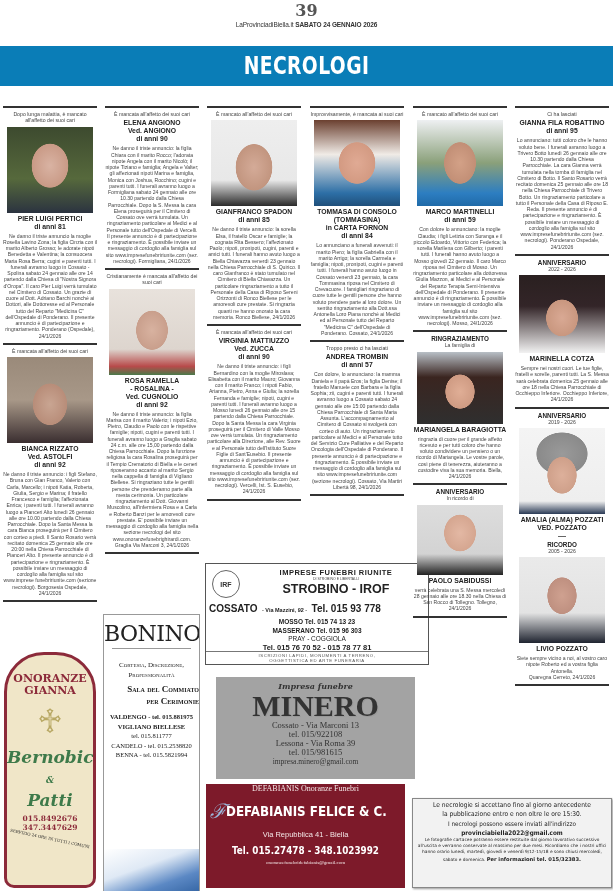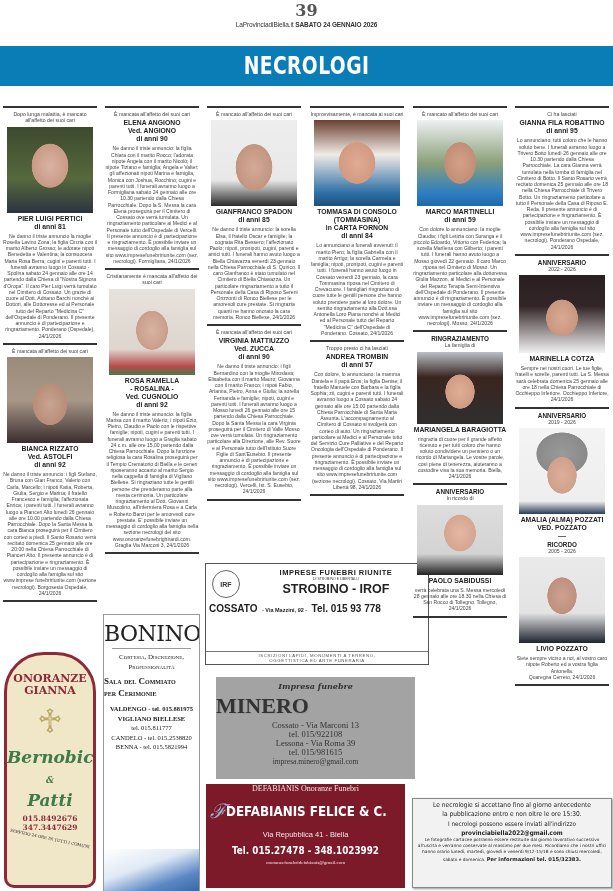--- a/index.html
+++ b/index.html
@@ -74,22 +74,22 @@
     <div class="photo" style="background:radial-gradient(ellipse 26px 32px at 50% 48%,#d8b2a0 0,#c99f8c 60%,transparent 62%),linear-gradient(180deg,#e8e2dc 0,#ddd5ce 70%,#b84a4a 90%,#4a7a4a 100%)"></div>
     <div class="nm"><span>ROSA RAMELLA</span><br><span>- ROSALINA -</span><br><span>Ved. CUGNOLIO</span><br><span>di anni 92</span></div>
     <div class="body"><span>Ne danno il triste annuncio: la figlia Marisa con il marito Valerio; i nipoti Ezio, Pietro, Claudio e Paolo con le rispettive famiglie; nipoti, cugini e parenti tutti. I funerali avranno luogo a Graglia sabato 24 c.m. alle ore 15,00 partendo dalla Chiesa Parrocchiale. Dopo la funzione religiosa la cara Rosalina proseguirà per il Tempio Crematorio di Biella e le ceneri riposeranno accanto al marito Sergio nella cappella di famiglia di Vigliano Biellese. Si ringraziano tutte le gentili persone che prenderanno parte alla mesta cerimonia. Un particolare ringraziamento al Dott. Giovanni Muscolino, all'infermiera Rosa e a Carla e Roberto Banzi per le amorevoli cure prestate. E' possibile inviare un messaggio di cordoglio alla famiglia nella sezione necrologi del sito www.onoranzefunebrighirardi.com.</span> <span>Graglia Via Marconi 3, 24/1/2026</span></div>
   </div>
   <div class="sep"></div>
 </div>
 
 <div class="ad" style="left:103px;top:614px;width:97px;height:328px;background:#fff;border:1px solid #999">
   <div style="text-align:center;font-family:'DejaVu Serif',serif;font-size:22px;color:#222;margin-top:6px;letter-spacing:-0.5px">BONINO</div>
   <div style="border-top:1px solid #999;margin:2px 8px"></div>
-  <div style="text-align:center;font-family:'Liberation Serif',serif;font-size:7px;line-height:10px;color:#222;margin-top:3px;font-variant:small-caps"><span>Cortesia, Discrezione,</span><br><span>Professionalità</span></div>
-  <div style="text-align:left;font-family:'Liberation Serif',serif;font-size:9px;line-height:12px;color:#222;margin-top:3px;font-variant:small-caps;font-weight:bold"><span>Sala del Commiato</span><br><span>per Cerimonie</span></div>
+  <div style="text-align:center;font-family:'Liberation Serif',serif;font-size:7px;line-height:10px;color:#222;margin-top:11px;font-variant:small-caps"><span>Cortesia, Discrezione,</span><br><span>Professionalità</span></div>
+  <div style="text-align:right;font-family:'Liberation Serif',serif;font-size:9px;line-height:12px;color:#222;margin-top:3px;font-variant:small-caps;font-weight:bold"><span>Sala del Commiato</span><br><span>per Cerimonie</span></div>
   <div style="text-align:center;font-family:'Liberation Serif',serif;font-size:6.5px;line-height:9.5px;color:#222;margin-top:5px">
     <span style="font-weight:bold">VALDENGO - tel. 015.881975</span><br>
     <span style="font-weight:bold">VIGLIANO BIELLESE</span><br>
     <span>tel. 015.811777</span><br>
     <span>CANDELO - tel. 015.2538820</span><br>
     <span>BENNA - tel. 015.5821994</span>
   </div>
   <div style="position:absolute;left:0;bottom:0;width:100%;height:92px;background:linear-gradient(160deg,#fff 0,#dfe9f5 25%,#5b88c4 45%,#2e5f9e 65%,#4b7a44 85%,#2f5a2a 100%)"></div>
 </div>
 
@@ -126,26 +126,27 @@
   </div>
   <div class="sep"></div>
 </div>
 
 <div class="ad" style="left:205px;top:563px;width:224px;height:102px;background:#fff;border:1px solid #555">
   <div style="position:absolute;left:6px;top:6px;width:28px;height:28px;border:1px solid #666;border-radius:50%;text-align:center;font-size:7px;line-height:28px;color:#333;font-weight:bold">IRF</div>
   <div style="margin-left:38px;text-align:center;font-weight:bold;font-size:7.5px;color:#222;margin-top:4px;letter-spacing:0.5px">IMPRESE FUNEBRI RIUNITE</div>
   <div style="margin-left:38px;text-align:center;font-size:3.5px;color:#444">DI STROBINO E LIBERTALLI</div>
   <div style="margin-left:38px;text-align:center;font-weight:bold;font-size:12.5px;color:#222;margin-top:1px">STROBINO - IROF</div>
   <div style="white-space:nowrap;padding-left:3px;margin-top:2px;color:#222;font-weight:bold"><span style="font-size:10px">COSSATO</span> <span style="font-size:5.5px">- Via Mazzini, 92 -</span> <span style="font-size:10px">Tel. 015 93 778</span></div>
+  <div style="text-align:center;font-size:6.5px;font-weight:bold;color:#222;line-height:8.5px;margin-top:2px"><span>MOSSO  Tel. 015 74 13 23</span><br><span>MASSERANO  Tel. 015 96 303</span><br><span style="font-weight:normal">PRAY - COGGIOLA</span><br><span style="font-size:7.5px">Tel. 015 76 70 52 - 015 78 77 81</span></div>
   <div style="position:absolute;bottom:0;left:0;width:100%;border-top:1px solid #777;text-align:center;font-size:4.3px;line-height:5px;color:#555;padding:1px 0;letter-spacing:0.6px"><span>ISCRIZIONI LAPIDI, MONUMENTI A TERRENO,</span><br><span>OGGETTISTICA ED ARTE FUNERARIA</span></div>
 </div>
 
 <div class="ad" style="left:216px;top:677px;width:199px;height:102px;background:#a3a3a3">
   <div style="text-align:center;font-family:'DejaVu Serif',serif;font-style:italic;font-weight:bold;font-size:8px;color:#333;margin-top:4px">Impresa funebre</div>
-  <div style="text-align:left;font-family:'Liberation Serif',serif;font-weight:bold;font-size:22px;line-height:30px;color:#333;text-shadow:1px 1px 0 #999">MINERO</div>
+  <div style="text-align:center;font-family:'Liberation Serif',serif;font-weight:bold;font-size:30px;line-height:30px;color:#333;text-shadow:1px 1px 0 #999">MINERO</div>
   <div style="text-align:center;font-family:'Liberation Serif',serif;font-size:8.5px;line-height:9px;color:#333">
     <span>Cossato - Via Marconi 13</span><br><span>tel. 015/922108</span><br><span>Lessona - Via Roma 39</span><br><span>tel. 015/981615</span><br><span style="font-size:7.5px">impresa.minero@gmail.com</span>
   </div>
 </div>
 
 <div class="ad" style="left:206px;top:784px;width:199px;height:104px;background:#7d1a2a;color:#fff">
   <div style="text-align:center;font-family:'Liberation Serif',serif;font-size:8px;color:#f3e6e6">DEFABIANIS Onoranze Funebri</div>
   <div style="display:flex;align-items:center;padding-left:4px;margin-top:4px">
     <span style="font-family:'DejaVu Serif',serif;font-style:italic;font-size:20px;color:#9bb5d8;width:22px">ℱ</span>
     <span style="font-family:'DejaVu Sans',sans-serif;font-weight:bold;font-size:14px;transform:scaleX(0.85);transform-origin:left;display:inline-block;white-space:nowrap">DEFABIANIS FELICE &amp; C.</span>

